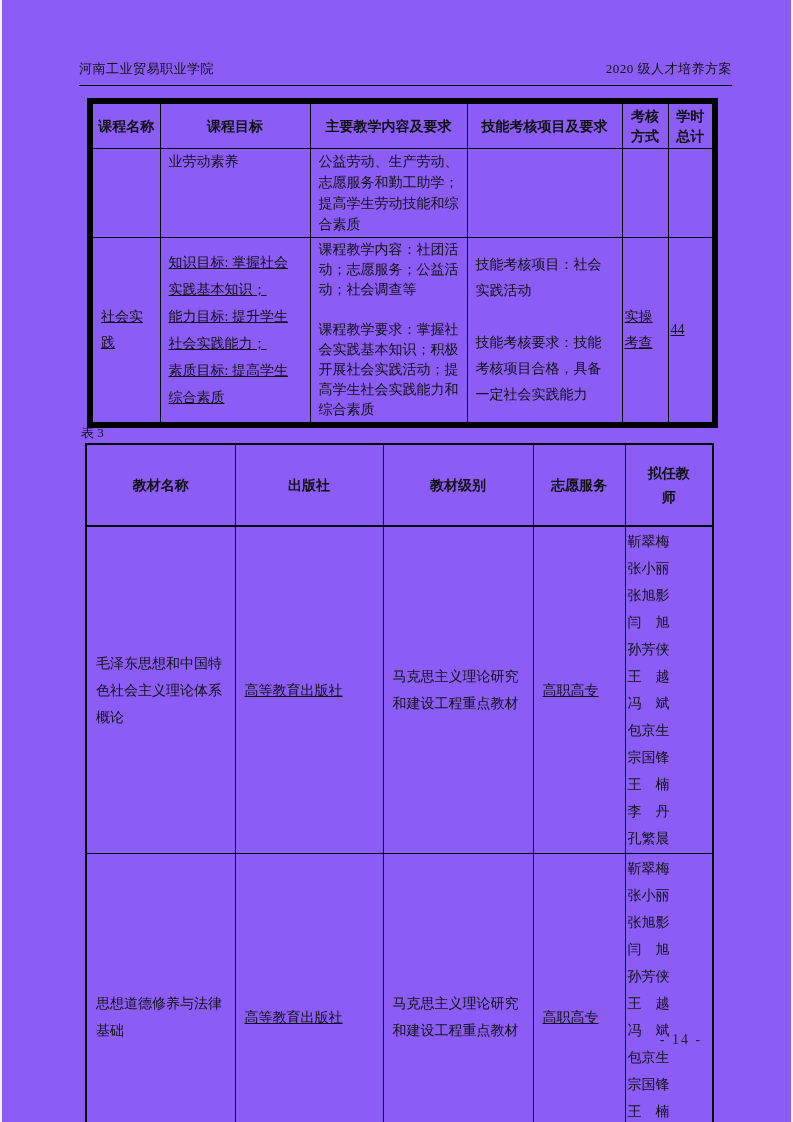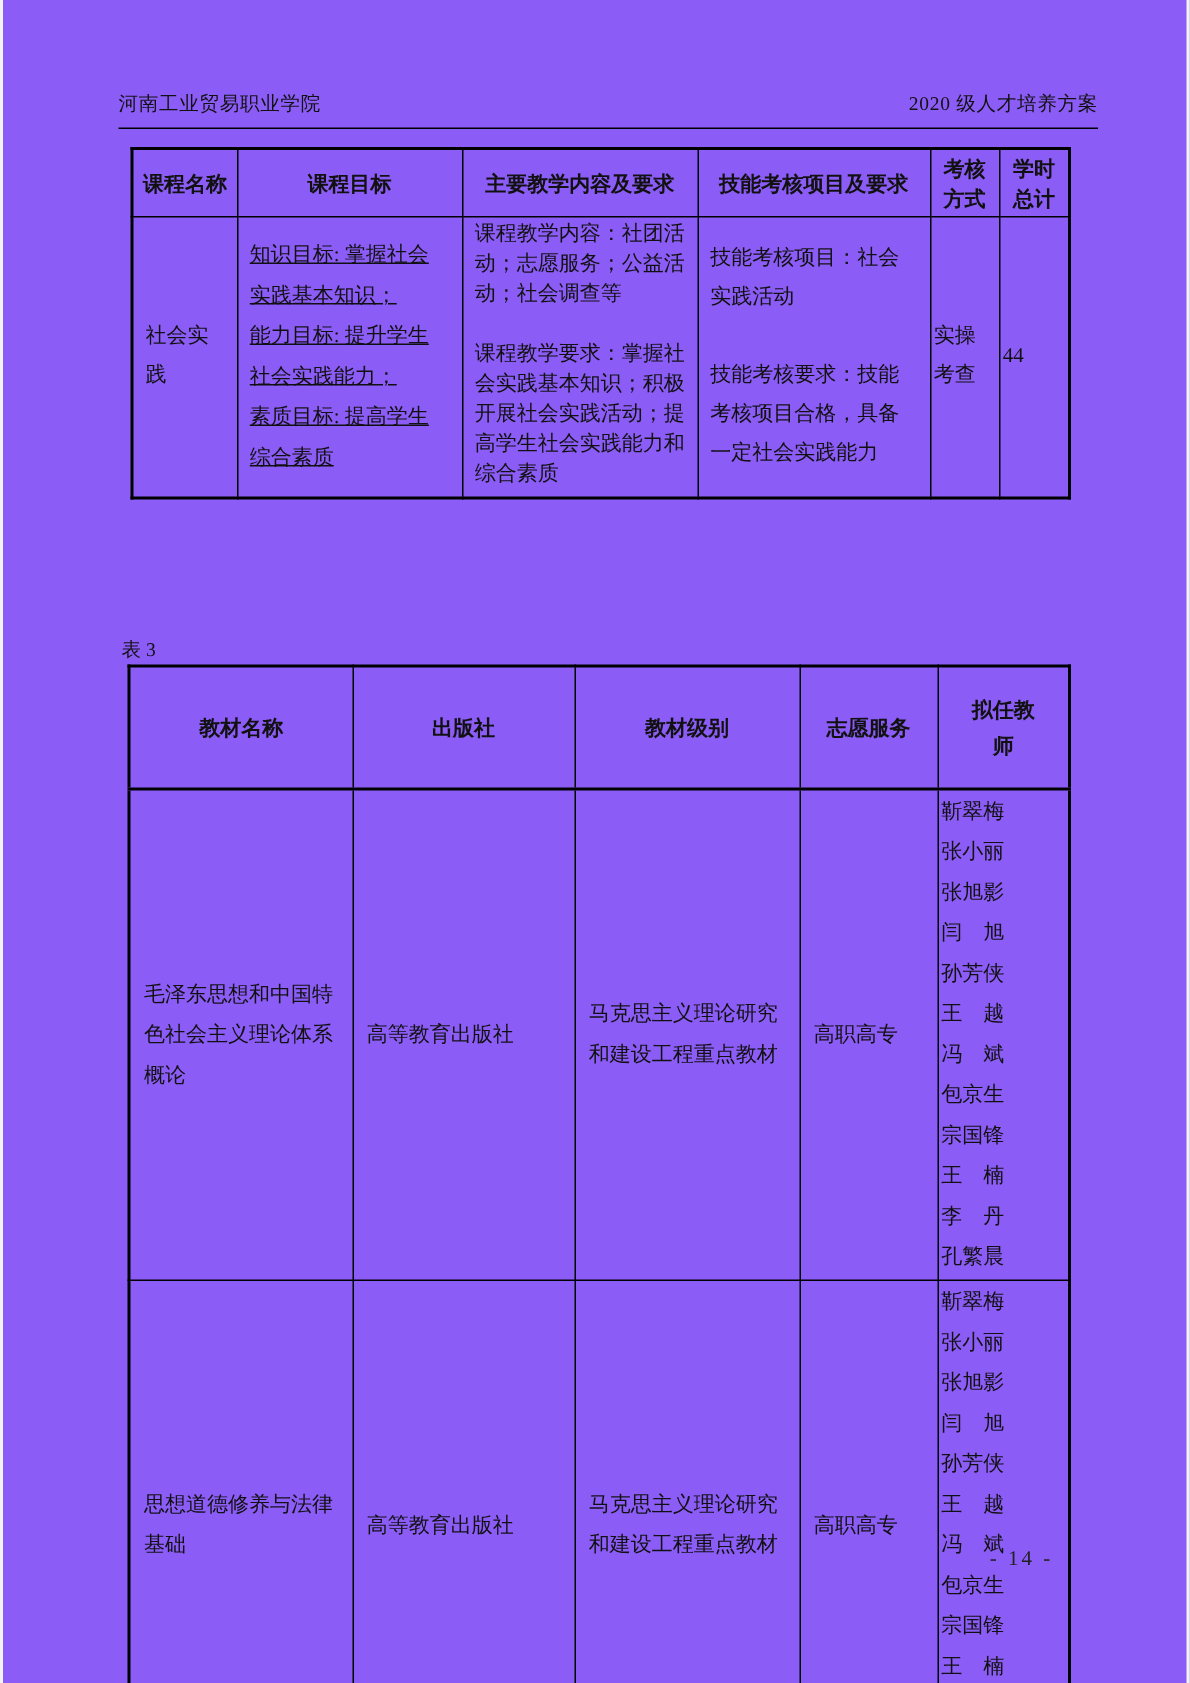--- a/index.html
+++ b/index.html
@@ -14,37 +14,37 @@
     position:absolute; left:77px; top:60px; width:653px;
     display:flex; justify-content:space-between; align-items:flex-end;
     font-size:13px; letter-spacing:0.5px;
     padding-bottom:7px; border-bottom:1px solid #000;
   }
   
   table { border-collapse:collapse; table-layout:fixed; }
   td, th { overflow:hidden; box-sizing:border-box; }
   .t1 {
     position:absolute; left:85px; top:98px; width:625px;
-    border:2px solid #000000;
+    border:6px solid #000000;
   }
   .t1 th {
     border:1px solid #000; font-family:"Liberation Sans", sans-serif;
     font-weight:bold; font-size:14px; line-height:20px; text-align:center;
     vertical-align:middle; padding:2px;
   }
   .t1 td {
     border:1px solid #000; font-size:14px; padding:2px 8px;
     white-space:pre-line; vertical-align:top; text-align:left;
   }
   .lh21 { line-height:21px; }
   .lh20 { line-height:20px; }
   .lh26 { line-height:26px; }
   .lh27 { line-height:27px;text-decoration:underline; }
   .vmid { vertical-align:middle !important; }
-  .cent { text-align:right; }
+  .cent { text-align:right;text-decoration:underline; }
   .tight-pad { padding:0 2px !important; }
 
   .t3line { position:absolute; left:79px; top:421px; width:625px; height:22px; }
   .t3label { position:absolute; left:0; top:3px; font-size:13px; }
   .t3title {
     position:absolute; left:0; width:100%; text-align:center;
     font-family:"Liberation Sans", sans-serif; font-weight:bold; font-size:15px;
   }
 
   .t2 {
@@ -89,20 +89,28 @@
         <col style="width:47px">
     </colgroup>
     <tbody>
         <tr style="height:44px;">
       <th>课程名称</th>
       <th>课程目标</th>
       <th>主要教学内容及要求</th>
       <th>技能考核项目及要求</th>
       <th>考核方式</th>
       <th>学时总计</th>
+    </tr>
+    <tr style="height:86px;">
+      <td></td>
+      <td class="lh21">业劳动素养</td>
+      <td class="lh21">公益劳动、生产劳动、志愿服务和勤工助学；提高学生劳动技能和综合素质</td>
+      <td></td>
+      <td></td>
+      <td></td>
     </tr>
     <tr style="height:187px;">
       <td class="vmid cent lh26">社会实践</td>
       <td class="vmid lh27">知识目标: 掌握社会实践基本知识；
 能力目标: 提升学生社会实践能力；
 素质目标: 提高学生综合素质</td>
       <td class="lh20">课程教学内容：社团活动；志愿服务；公益活动；社会调查等
 
 课程教学要求：掌握社会实践基本知识；积极开展社会实践活动；提高学生社会实践能力和综合素质</td>
       <td class="vmid lh26">技能考核项目：社会实践活动

